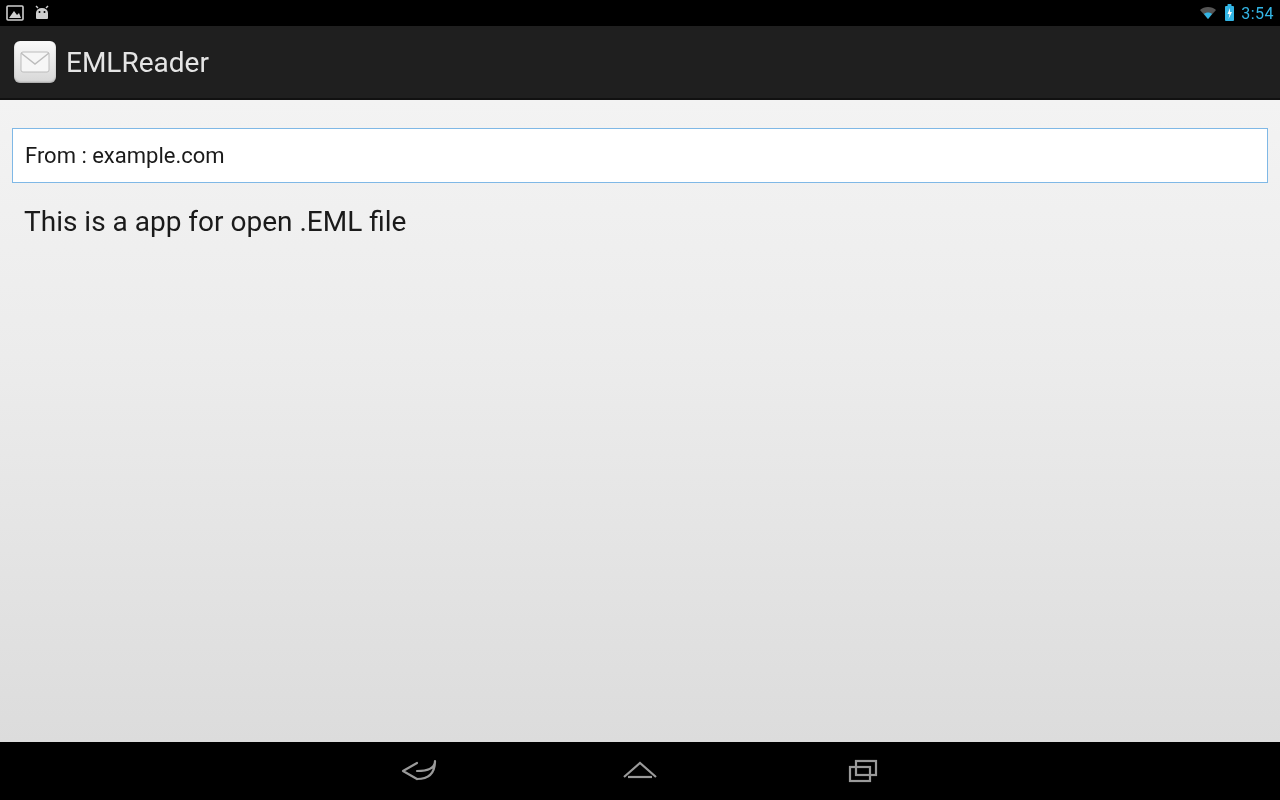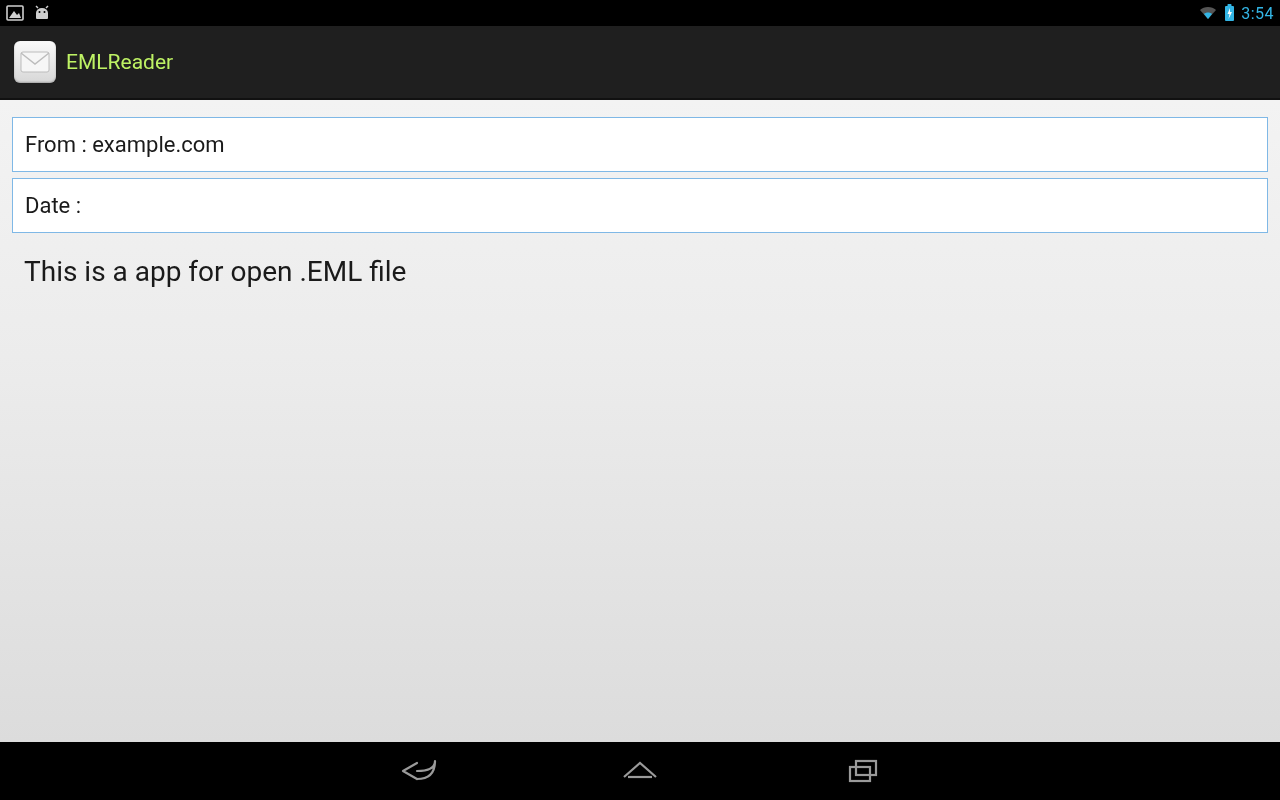--- a/index.html
+++ b/index.html
@@ -29,27 +29,27 @@
     gap: 10px;
     border-bottom: 2px solid #111;
   }
   .app-icon {
     width: 42px; height: 42px;
     border-radius: 6px;
     background: linear-gradient(#fafafa,#d7d7d7);
     display: flex; align-items: center; justify-content: center;
     box-shadow: inset 0 -1px 2px rgba(0,0,0,.25), 0 0 1px rgba(0,0,0,.6);
   }
-  .app-title { color: #bef264; font-size: 21px; font-weight: 400; }
+  .app-title { color: #e5e5e5; font-size: 28px; font-weight: 400; }
 
   
   .content {
     flex: 1;
     background: linear-gradient(180deg,#f3f3f3 0%, #ececec 40%, #dcdcdc 100%);
-    padding: 17px 12px 12px 12px;
+    padding: 28px 12px 12px 12px;
     display: flex;
     flex-direction: column;
     gap: 6px;
   }
   .field {
     background: #fff;
     border: 1px solid #7fb8e6;
     padding: 14px 12px;
     font-size: 22px;
     color: #1a1a1a;
@@ -126,21 +126,20 @@
         <rect x="1" y="1" width="28" height="20" rx="2" fill="#f6f6f6" stroke="#bcbcbc" stroke-width="1"></rect>
         <polyline points="1,2 15,13 29,2" fill="none" stroke="#bcbcbc" stroke-width="1.4"></polyline>
       </svg>
     </span>
   </div>
   <div class="app-title">EMLReader</div>
 </div>
 
 <div class="content">
   <div class="field">From : example.com</div>
-  <div class="field">Date :</div>
   <div class="body-text">This is a app for open .EML file</div>
 </div>
 
 <div class="nav-bar">
   <div class="nav-btn">
     <span class="ico">
       <svg width="46" height="28" viewBox="0 0 46 28">
         <path d="M22 6 L8 14 L22 22 M22 14 C 34 14 40 10 40 4 C 40 18 32 22 22 22" fill="none" stroke-linejoin="round" stroke-linecap="round"></path>
       </svg>
     </span>

